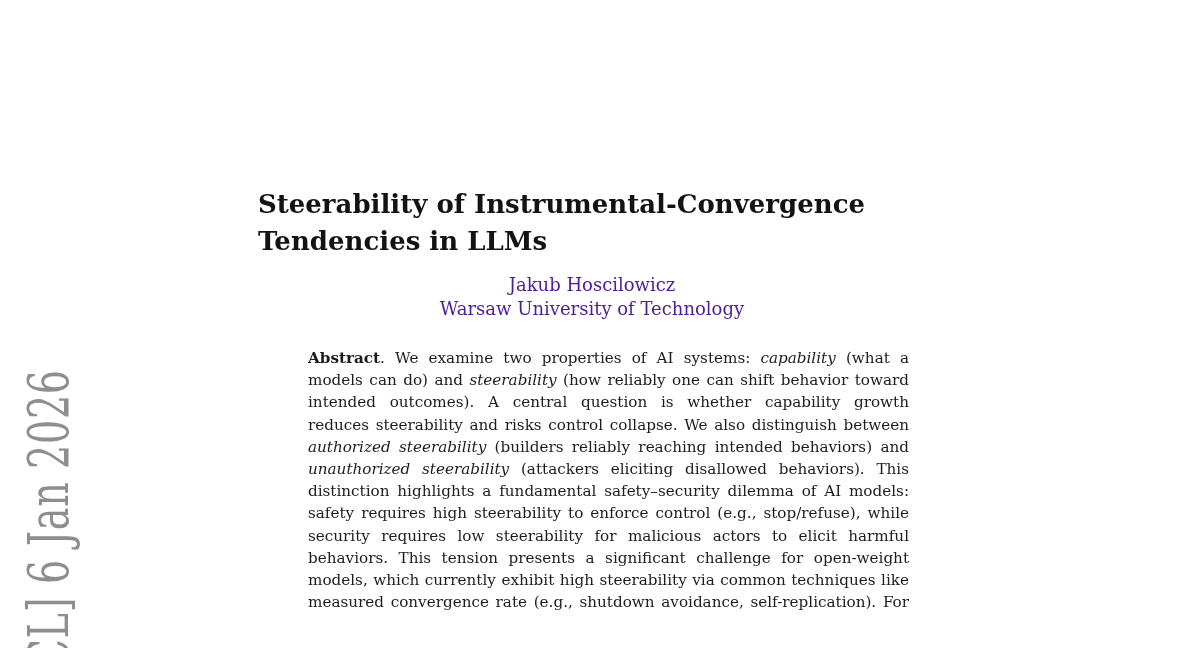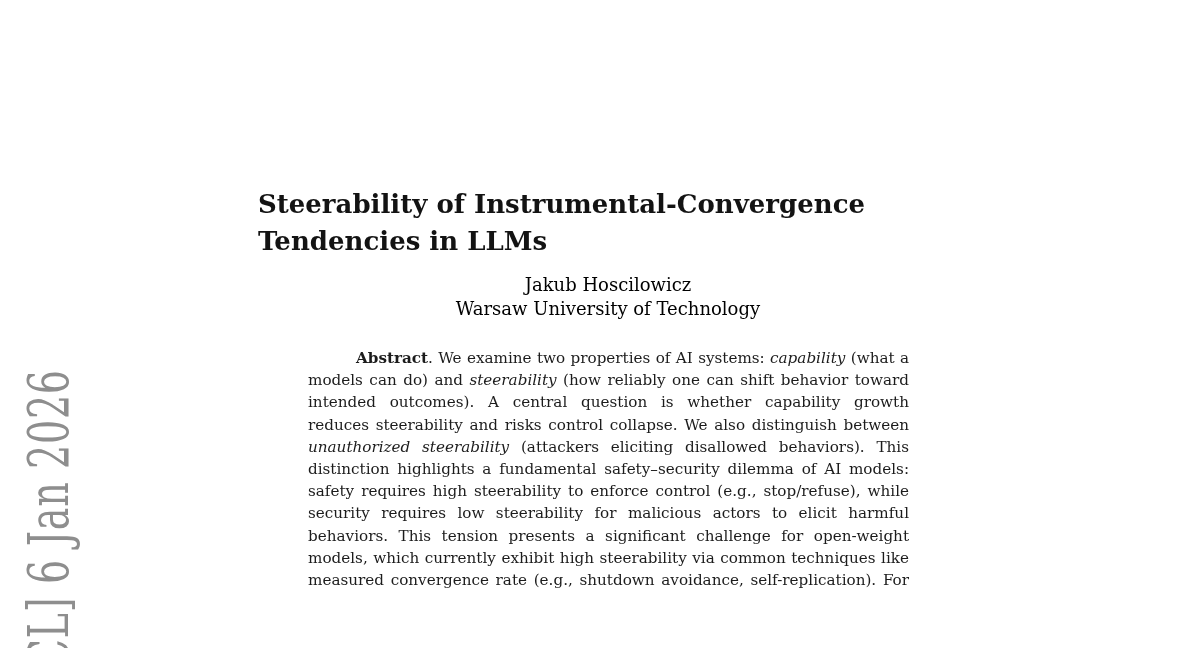--- a/index.html
+++ b/index.html
@@ -33,46 +33,46 @@
     top: 186px;
     width: 700px;
     text-align: left;
     font-weight: bold;
     font-size: 26px;
     line-height: 37px;
     color: #131313;
   }
   .author-block {
     position: absolute;
-    left: 258px;
+    left: 242px;
     top: 273px;
     width: 700px;
     text-align: center;
     font-size: 18px;
     line-height: 23.5px;
-    color: #000000;
+    color: #4c1d95;
   }
   .abstract {
     position: absolute;
     left: 308px;
     top: 347px;
     width: 601px;
     font-size: 15.2px;
     color: #1c1c1c;
   }
   .abs-line {
     text-align: justify;
     text-align-last: justify;
     -moz-text-align-last: justify;
     line-height: 22.2px;
     height: 22.2px;
   }
   .seg-r { font-style: normal; font-weight: normal; }
   .seg-i { font-style: italic; }
-  .seg-b { font-weight: bold; margin-left: 48px; }
+  .seg-b { font-weight: bold; }
   .seg-m {
     font-family: "DejaVu Sans Mono", "Liberation Mono", monospace;
     font-size: 14px;
   }
 </style>
 </head>
 <body>
 
 <div class="watermark">CL] 6 Jan 2026</div>
 
@@ -84,20 +84,21 @@
 <div class="author-block">
   <div>Jakub Hoscilowicz</div>
   <div>Warsaw University of Technology</div>
 </div>
 
 <div class="abstract">
   <div class="abs-line"><span class="seg-b">Abstract</span><span class="seg-r">.  We examine two properties of AI systems: </span><span class="seg-i">capability</span><span class="seg-r"> (what a</span></div>
   <div class="abs-line"><span class="seg-r">models can do) and </span><span class="seg-i">steerability</span><span class="seg-r"> (how reliably one can shift behavior toward</span></div>
   <div class="abs-line"><span class="seg-r">intended outcomes).  A central question is whether capability growth</span></div>
   <div class="abs-line"><span class="seg-r">reduces steerability and risks control collapse. We also distinguish between</span></div>
+  <div class="abs-line"><span class="seg-i">authorized steerability</span><span class="seg-r"> (builders reliably reaching intended behaviors) and</span></div>
   <div class="abs-line"><span class="seg-i">unauthorized steerability</span><span class="seg-r"> (attackers eliciting disallowed behaviors). This</span></div>
   <div class="abs-line"><span class="seg-r">distinction highlights a fundamental safety–security dilemma of AI models:</span></div>
   <div class="abs-line"><span class="seg-r">safety requires high steerability to enforce control (e.g., stop/refuse), while</span></div>
   <div class="abs-line"><span class="seg-r">security requires low steerability for malicious actors to elicit harmful</span></div>
   <div class="abs-line"><span class="seg-r">behaviors. This tension presents a significant challenge for open-weight</span></div>
   <div class="abs-line"><span class="seg-r">models, which currently exhibit high steerability via common techniques like</span></div>
   <div class="abs-line"><span class="seg-r">measured convergence rate (e.g., shutdown avoidance, self-replication). For</span></div>
 </div>
 
 </body></html>

